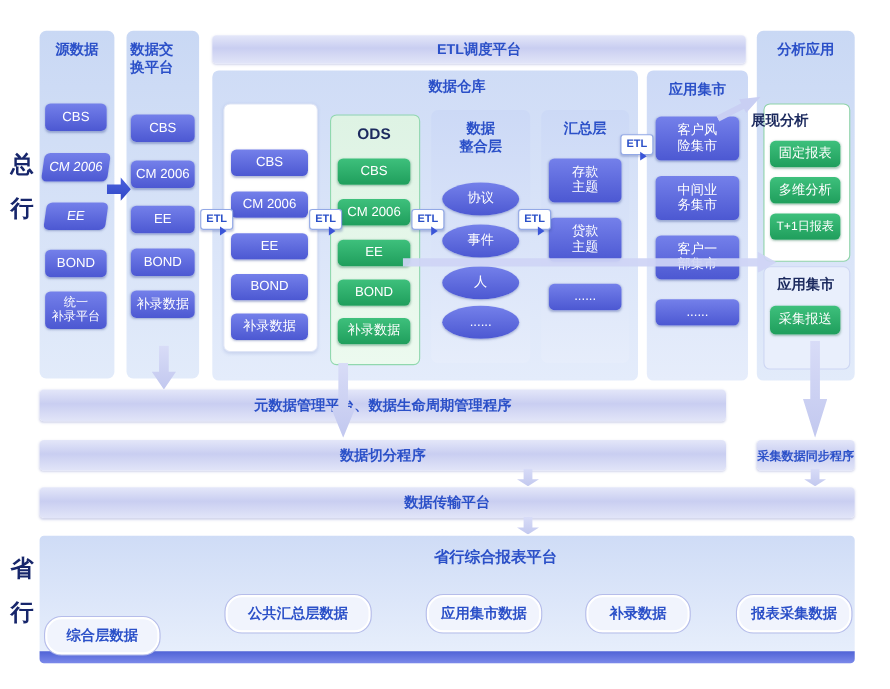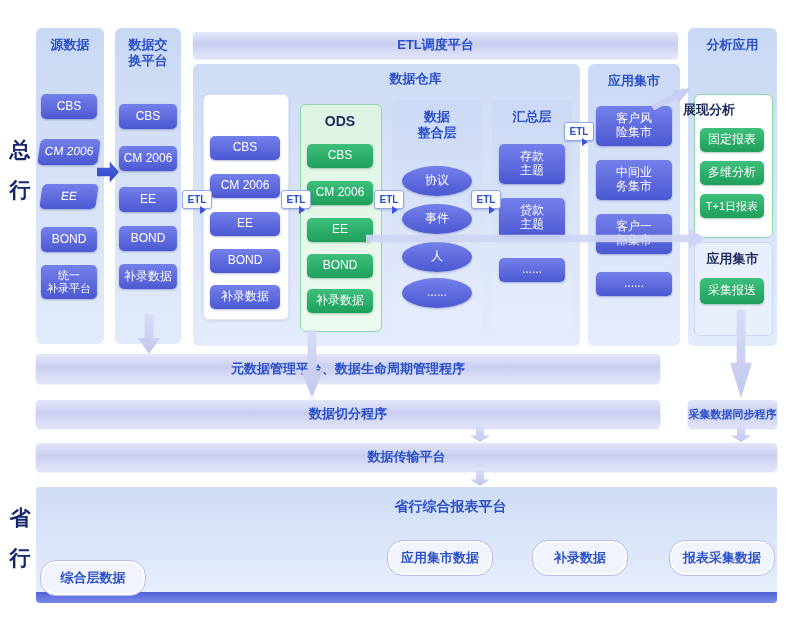--- a/index.html
+++ b/index.html
@@ -63,21 +63,21 @@
   <div class="panel panel-white" style="left:203px;top:94px;width:84px;height:224px;"></div>
   <div class="panel panel-green" style="left:300px;top:104px;width:80px;height:226px;"></div>
   <div class="panel panel-inner" style="left:392px;top:100px;width:90px;height:230px;"></div>
   <div class="panel panel-inner" style="left:492px;top:100px;width:80px;height:230px;"></div>
   <div class="panel panel-inner" style="left:588px;top:64px;width:92px;height:282px;"></div>
   <div class="panel" style="left:688px;top:28px;width:89px;height:318px;"></div>
   <div class="panel panel-disp" style="left:694px;top:94px;width:77px;height:142px;"></div>
   <div class="panel panel-col" style="left:694px;top:242px;width:77px;height:92px;"></div>
 
   <div class="ttl" style="left:36px;top:37px;width:68px;">源数据</div>
-  <div class="ttl" style="left:115px;top:37px;width:66px;">数据交
+  <div class="ttl" style="left:105px;top:37px;width:66px;">数据交
 换平台</div>
   <div class="ttl" style="left:193px;top:71px;width:389px;margin-left:28px;">数据仓库</div>
   <div class="ttl" style="left:203px;top:105px;width:64px;margin-top:36px;">临时区</div>
   <div class="ttl ttl-dark" style="left:300px;top:113px;width:80px;font-size:14px;">ODS</div>
   <div class="ttl" style="left:392px;top:109px;width:90px;">数据
 整合层</div>
   <div class="ttl" style="left:492px;top:109px;width:80px;">汇总层</div>
   <div class="ttl" style="left:588px;top:73px;width:92px;">应用集市</div>
   <div class="ttl" style="left:688px;top:37px;width:89px;">分析应用</div>
   <div class="ttl ttl-dark" style="left:676px;top:102px;width:66px;">展现分析</div>
@@ -165,18 +165,19 @@
   <div class="hbar" style="left:36px;top:400px;width:624px;height:28px;">
     <span>数据切分程序</span>
   </div>
   <div class="hbar" style="left:36px;top:443px;width:741px;height:28px;">
     <span>数据传输平台</span>
   </div>
 
   <div class="panel" style="left:36px;top:487px;width:741px;height:116px;background:linear-gradient(180deg,#cfdcf6,#e9f0fc);border-radius:4px;"></div>
   <div class="ttl" style="left:36px;top:498px;width:741px;font-size:14px;padding-left:44px;">省行综合报表平台</div>
   <div class="opill" style="left:40px;top:540px;width:104px;height:34px;margin-top:20px;">综合层数据</div>
+  <div class="opill" style="left:204px;top:540px;width:132px;height:34px;">公共汇总层数据</div>
   <div class="opill" style="left:387px;top:540px;width:104px;height:34px;">应用集市数据</div>
   <div class="opill" style="left:532px;top:540px;width:94px;height:34px;">补录数据</div>
   <div class="opill" style="left:669px;top:540px;width:104px;height:34px;">报表采集数据</div>
   <div class="strip" style="left:36px;top:592px;width:741px;height:11px;"></div>
 
 </div>
 
 </body></html>

